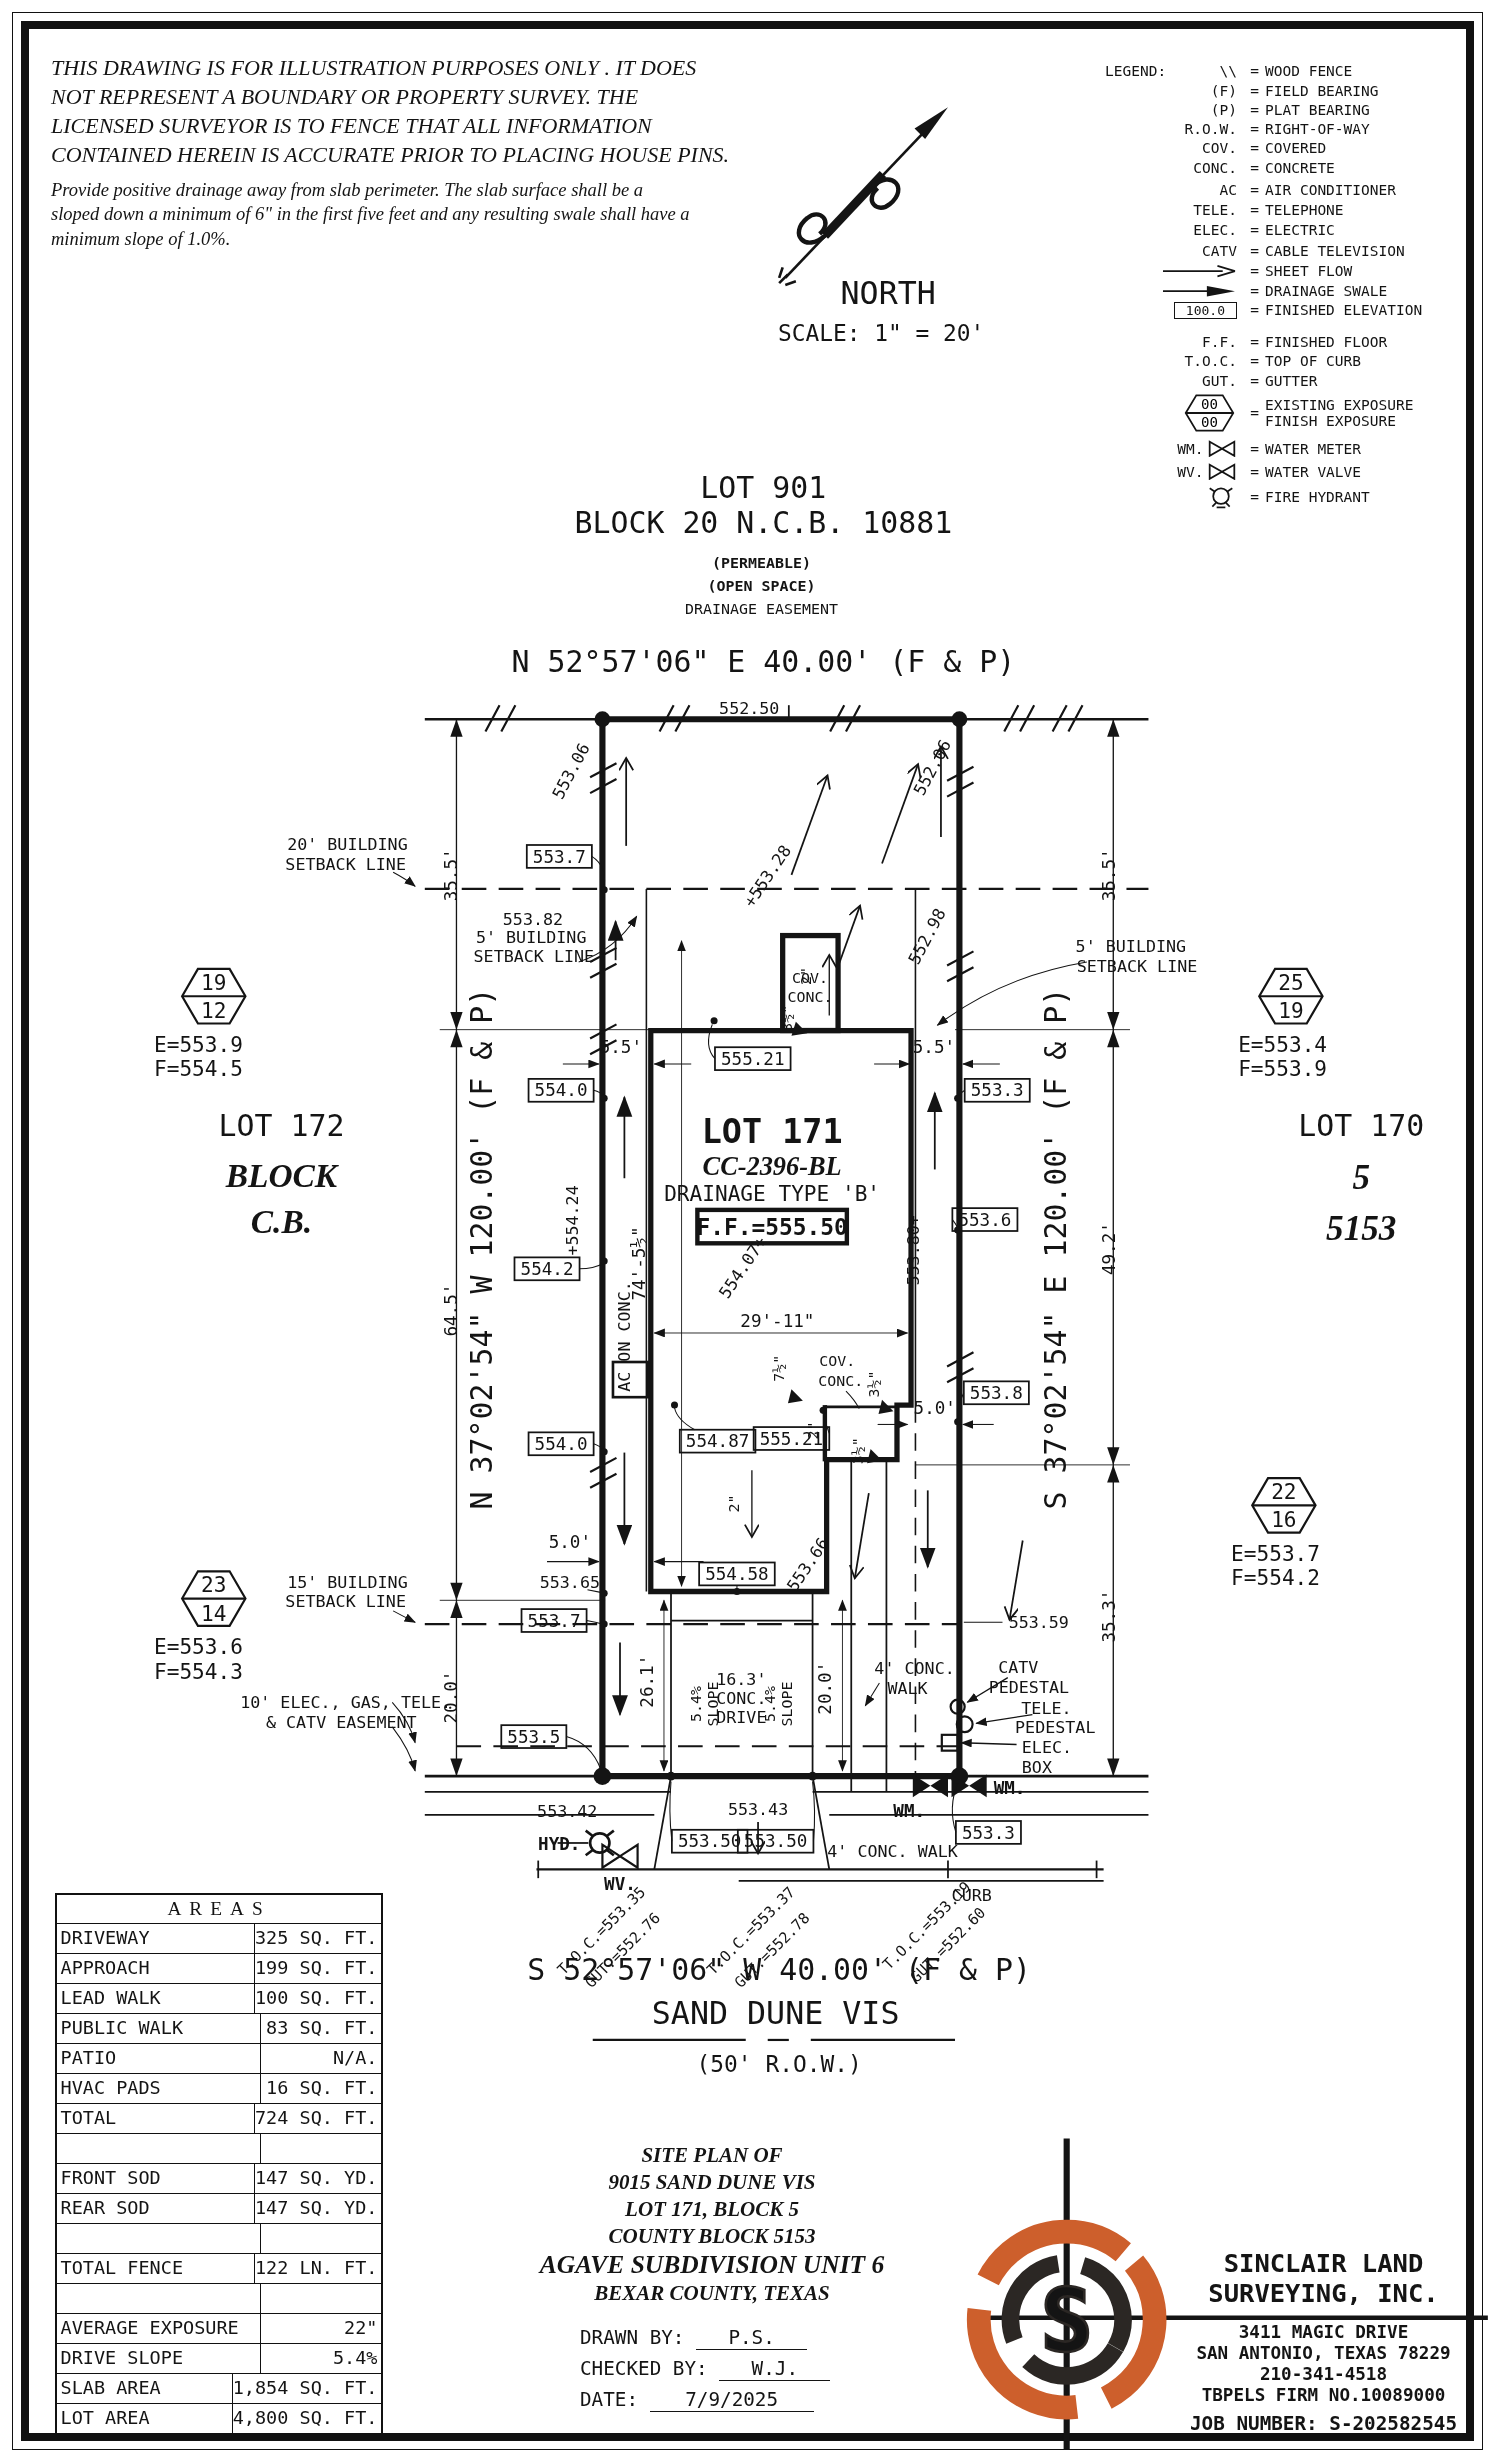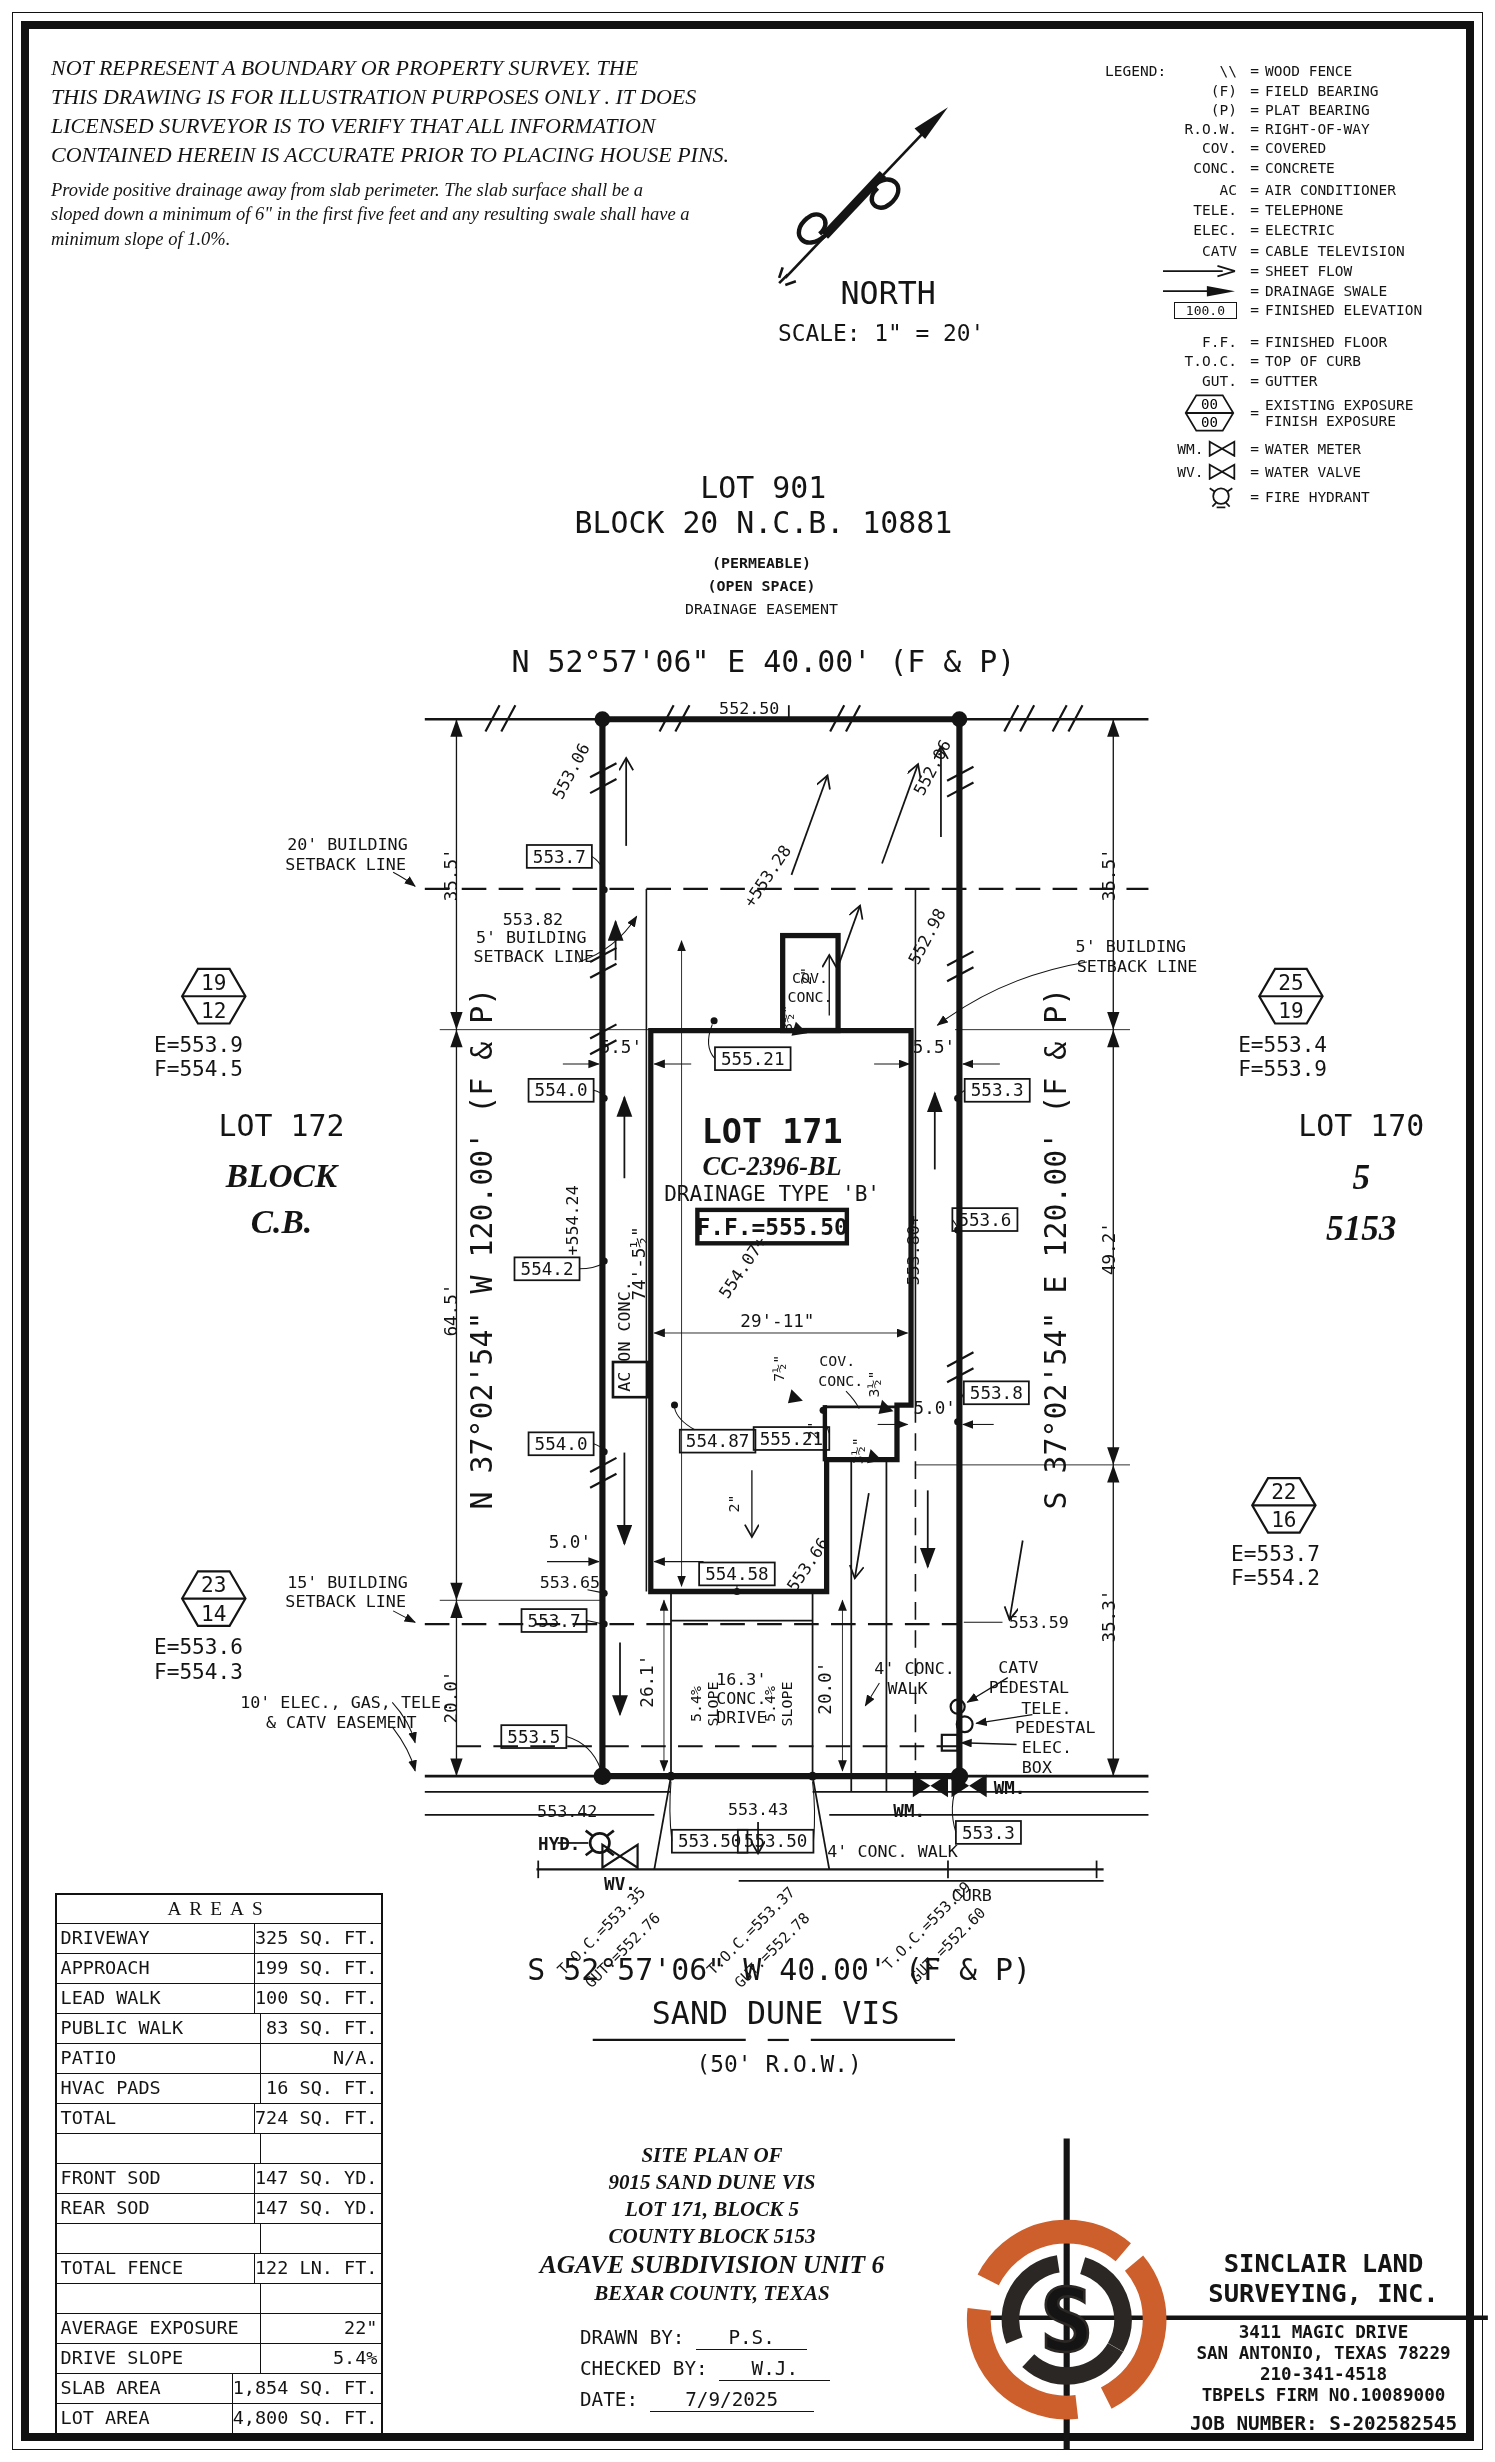--- a/index.html
+++ b/index.html
@@ -55,23 +55,23 @@
   .mid{text-anchor:middle;}
 </style>
 </head>
 <body>
 
 <div class="sheet">
   <div class="frame-outer"></div>
   <div class="frame-inner"></div>
 
   <div class="disclaimer">
+    <div class="cap">THIS DRAWING IS FOR ILLUSTRATION PURPOSES ONLY . IT DOES</div>
     <div class="cap">NOT REPRESENT A BOUNDARY OR PROPERTY SURVEY. THE</div>
-    <div class="cap">THIS DRAWING IS FOR ILLUSTRATION PURPOSES ONLY . IT DOES</div>
-    <div class="cap">LICENSED SURVEYOR IS TO VERIFY THAT ALL INFORMATION</div>
+    <div class="cap">LICENSED SURVEYOR IS TO FENCE THAT ALL INFORMATION</div>
     <div class="cap">CONTAINED HEREIN IS ACCURATE PRIOR TO PLACING HOUSE PINS.</div>
     <div class="gap"></div>
     <div class="small">Provide positive drainage away from slab perimeter. The slab surface shall be a</div>
     <div class="small">sloped down a minimum of 6" in the first five feet and any resulting swale shall have a</div>
     <div class="small">minimum slope of 1.0%.</div>
   </div>
 
   <div class="legend">
     <div class="lg-row">
         <span class="lg-sym">

